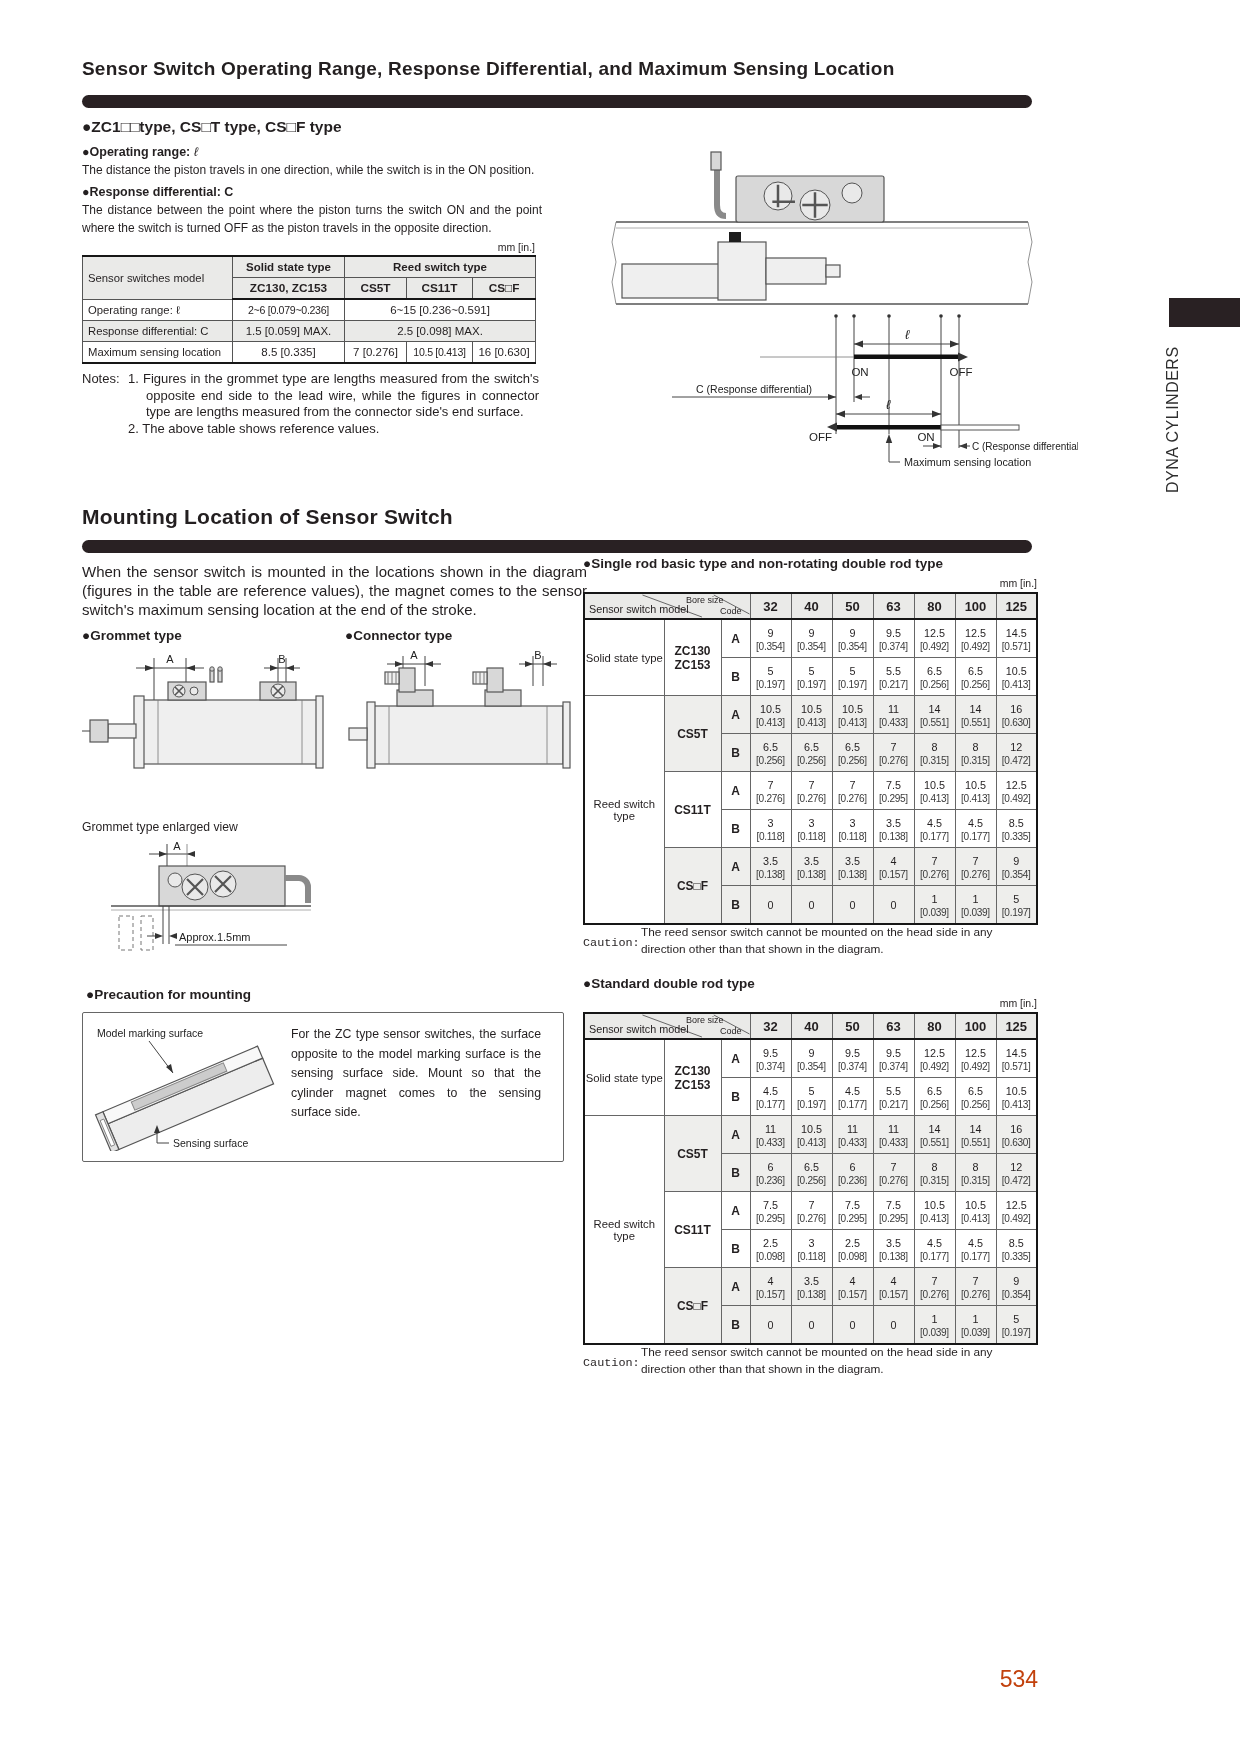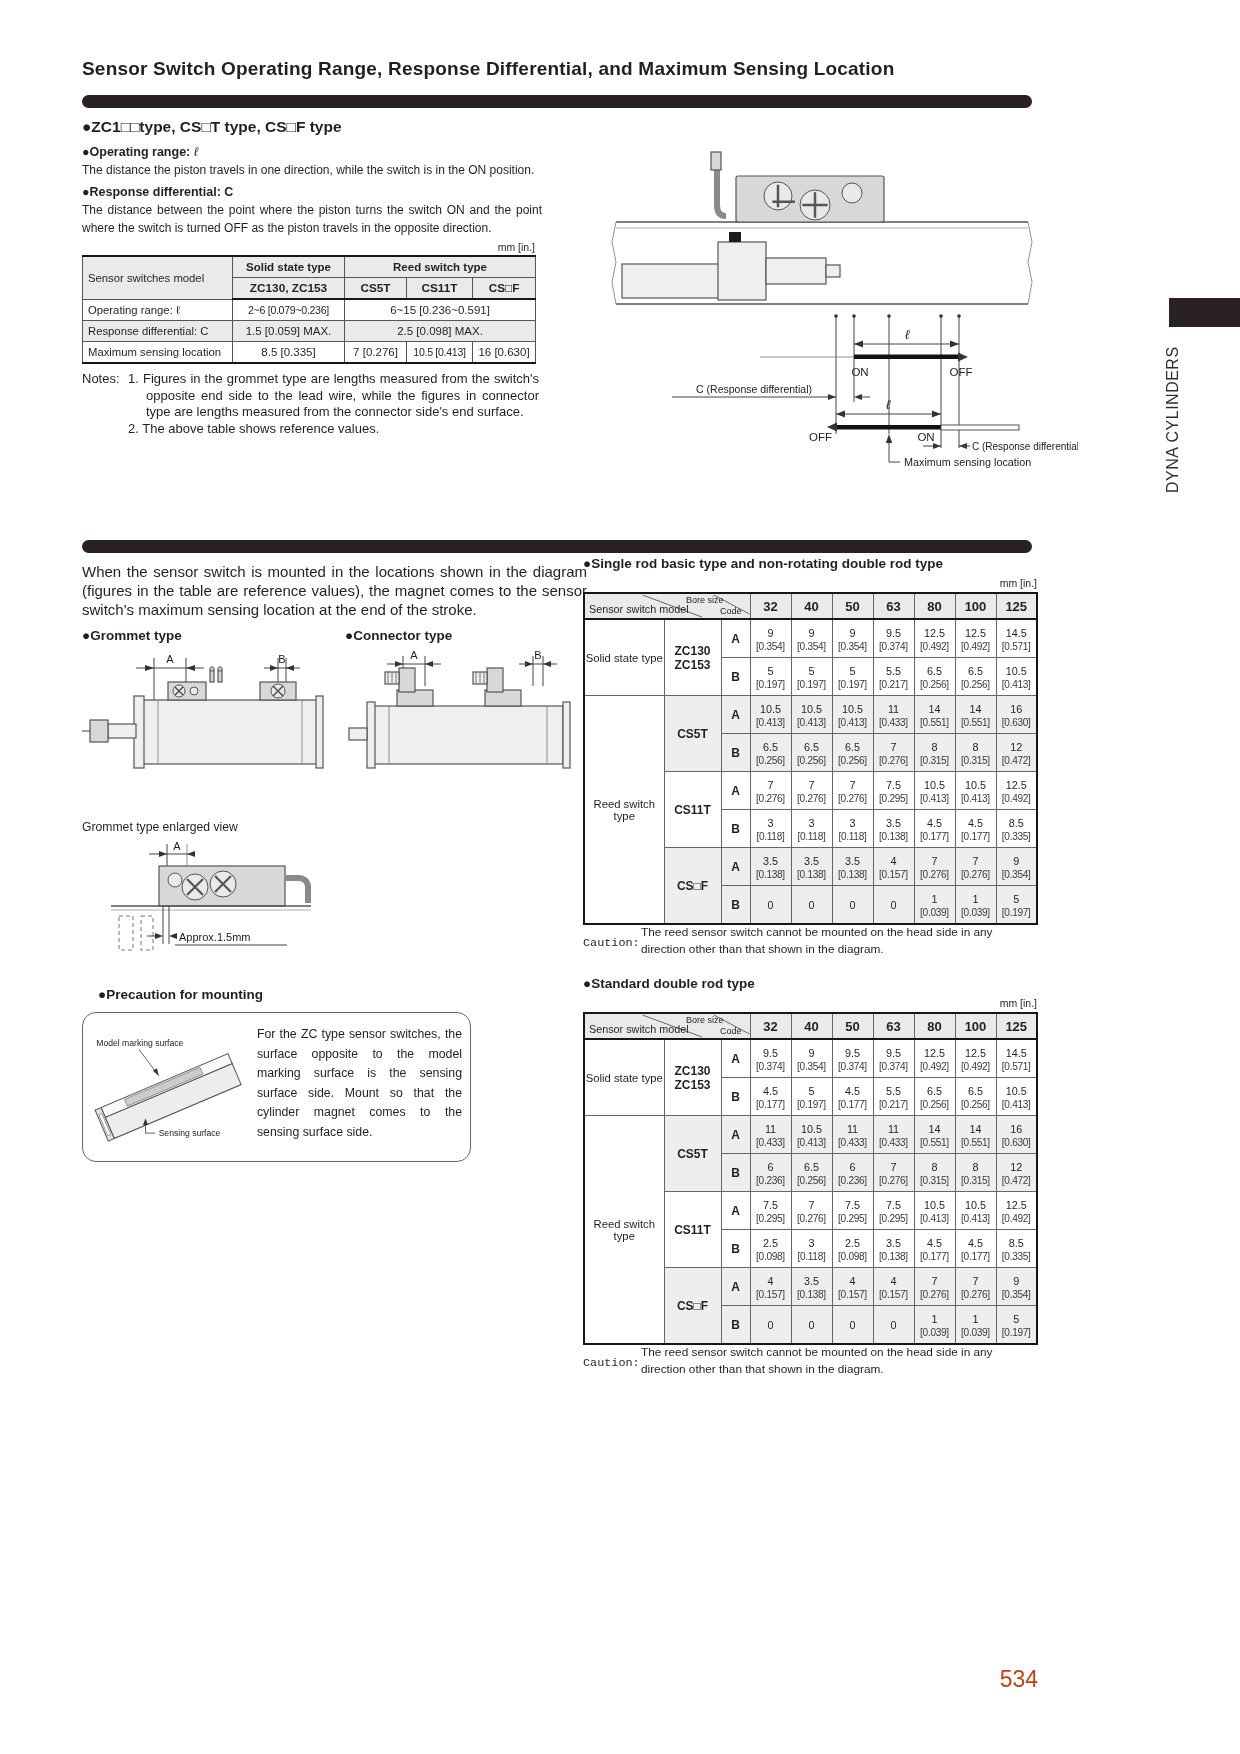--- a/index.html
+++ b/index.html
@@ -53,21 +53,21 @@
   .c-model{font-weight:bold;font-size:12px;line-height:14px;}
   .c-code{font-weight:bold;font-size:12px;}
   .c-val div:first-child{font-size:10.8px;line-height:13px;margin-top:2px;}
   .c-val div:nth-child(2){font-size:10.1px;line-height:13px;color:#3a3a3a;letter-spacing:-.3px;}
   
   #left-col{left:82px;top:562px;width:505px;}
   #left-col .abs{position:absolute;}
   .mount-intro{width:505px;font-size:15px;line-height:19px;text-align:justify;}
   .type-head{font-size:13.5px;font-weight:bold;}
   
-  .pre-box{border:1.5px solid #666;border-radius:14px;width:389px;box-sizing:border-box;
+  .pre-box{border:1.5px solid #666;border-radius:2px;width:482px;box-sizing:border-box;
            padding:12px 8px 10px 10px;display:flex;gap:8px;}
   .pre-text{width:250px;font-size:12.3px;line-height:19.5px;text-align:justify;}
   
   #side-tab{left:1169px;top:298px;width:71px;height:29px;background:#292123;}
   #side-label{left:1158px;top:333px;height:160px;width:30px;
               writing-mode:vertical-rl;transform:rotate(180deg);
               font-size:16px;color:#2e2e2e;letter-spacing:.5px;line-height:30px;}
   #page-num{left:950px;top:1666px;width:88px;text-align:right;font-size:23px;color:#c2410c;}
   
   svg text{font-family:"Liberation Sans","DejaVu Sans",sans-serif;fill:#222;}
@@ -217,20 +217,21 @@
 
     <line x1="281" y1="292" x2="281" y2="316" class="dim"></line>
     <path class="ah" d="M281,288 l-3.2,9 h6.4 z"></path>
     <line x1="281" y1="316" x2="292" y2="316" class="dim"></line>
     <text x="296" y="320" font-size="10.8">Maximum sensing location</text>
   </svg>
 
   <div class="abs" id="side-tab"></div>
   <div class="abs" id="side-label">DYNA CYLINDERS</div>
 
+  <div class="abs h2">Mounting Location of Sensor Switch</div>
   <div class="abs bar" id="bar2"></div>
 
   <div class="abs" id="left-col">
     <div class="mount-intro">When the sensor switch is mounted in the locations shown in the diagram (figures in the table are reference values), the magnet comes to the sensor switch's maximum sensing location at the end of the stroke.</div>
 
     <div class="abs type-head" style="left:0;top:66px;">●Grommet type</div>
     <div class="abs type-head" style="left:263px;top:66px;">●Connector type</div>
 
     <svg class="abs" style="left:0;top:88px;" width="245" height="135" viewBox="0 0 245 135">
       <line x1="72" y1="8" x2="72" y2="56" class="dim"></line>
@@ -329,21 +330,21 @@
       </g>
       <line x1="66" y1="66" x2="66" y2="104" class="dim"></line>
       <line x1="72" y1="66" x2="72" y2="104" class="dim"></line>
       <path class="ah" d="M66,96 l-8,-3 v6 z"></path>
         <path class="ah" d="M72,96 l8,-3 v6 z"></path>
       <line x1="50" y1="96" x2="58" y2="96" class="dim"></line>
       <text x="82" y="101" font-size="11">Approx.1.5mm</text>
       <line x1="78" y1="105" x2="190" y2="105" class="dim"></line>
     </svg>
 
-    <div class="abs type-head" style="left:16px;top:425px;">●Precaution for mounting</div>
+    <div class="abs type-head" style="left:4px;top:425px;">●Precaution for mounting</div>
 
     <div class="abs pre-box" style="left:0;top:450px;">
       <svg width="190" height="126" viewBox="0 0 190 126">
         <g transform="rotate(-23 95 80)">
           <rect x="14" y="66" width="168" height="28" fill="#ededed" stroke="#555" stroke-width="1.2"></rect>
           <rect x="14" y="53" width="168" height="13" fill="#f8f8f8" stroke="#555" stroke-width="1.2"></rect>
           <rect x="44" y="55" width="100" height="9" fill="#cccccc" stroke="#888" stroke-width="1"></rect>
           <rect x="6" y="53" width="8" height="41" fill="#e2e2e2" stroke="#555" stroke-width="1.2"></rect>
           <rect x="8" y="60" width="4" height="28" fill="#fff" stroke="#777" stroke-width=".8"></rect>
         </g>

